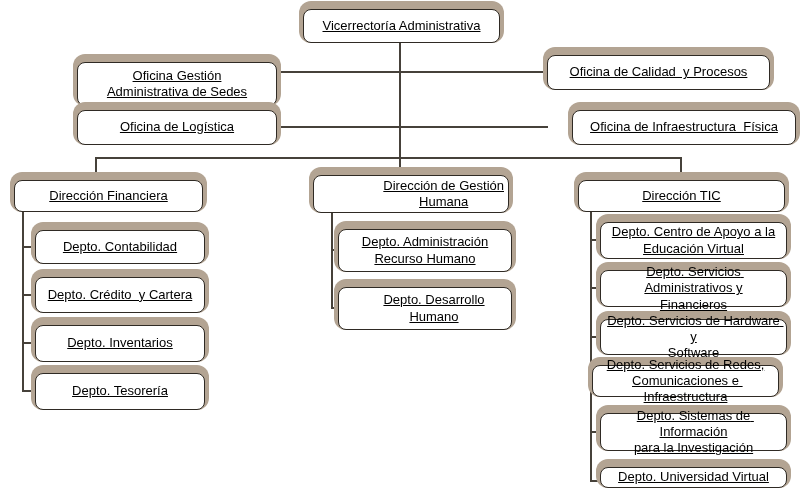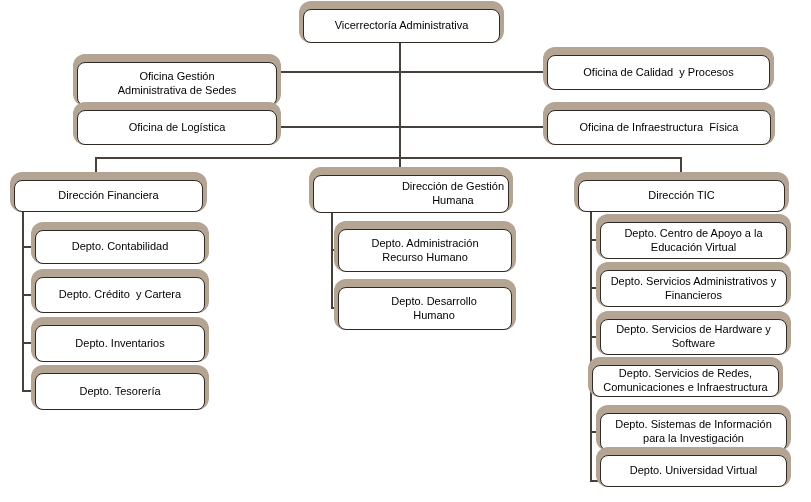--- a/index.html
+++ b/index.html
@@ -14,50 +14,51 @@
     position:absolute;
     box-sizing:border-box;
     background:#ffffff;
     border:1.5px solid #2f2a24;
     border-radius:8px;
     box-shadow:0 -4px 0 4px #b3a493;
     display:flex;
     align-items:center;
     justify-content:center;
     text-align:center;
-    font-size:11px;
+    font-size:13px;
     line-height:1.25;
     color:#000000;
+    text-decoration:underline;
   }
   .node .node-label{white-space:pre-wrap;padding:0 4px;}
   .line{position:absolute;background:#46413a;}
   .h{height:2px;}
   .v{width:2px;}
 
   
   .n-root        {left:303px;top:9px;  width:197px;height:34px;}
   .n-office-0    {left:77px; top:50px; width:200px;height:44px;margin-top:12px;}
   .n-office-1    {left:547px;top:55px; width:223px;height:35px;}
   .n-office-2    {left:77px; top:110px;width:200px;height:35px;}
-  .n-office-3    {left:547px;top:110px;width:224px;height:35px;}
+  .n-office-3    {left:572px;top:110px;width:224px;height:35px;}
   .n-dir-0       {left:14px; top:180px;width:189px;height:32px;}
   .n-dir-1       {left:313px;top:175px;width:196px;height:38px;justify-content:flex-end;}
   .n-dir-2       {left:578px;top:180px;width:207px;height:32px;}
   .n-d0-0        {left:35px; top:230px;width:170px;height:34px;align-items:center;}
   .n-d0-1        {left:35px; top:277px;width:170px;height:36px;}
   .n-d0-2        {left:35px; top:325px;width:170px;height:37px;}
   .n-d0-3        {left:35px; top:373px;width:170px;height:37px;}
   .n-d1-0        {left:338px;top:229px;width:174px;height:43px;}
   .n-d1-1        {left:338px;top:287px;width:174px;height:43px;padding-left:18px;}
   .n-d2-0        {left:600px;top:222px;width:187px;height:37px;}
   .n-d2-1        {left:600px;top:270px;width:187px;height:37px;}
   .n-d2-2        {left:600px;top:319px;width:187px;height:36px;}
   .n-d2-3        {left:592px;top:365px;width:187px;height:32px;}
   .n-d2-4        {left:600px;top:413px;width:187px;height:38px;}
-  .n-d2-5        {left:600px;top:455px;width:187px;height:32px;}
+  .n-d2-5        {left:600px;top:467px;width:187px;height:21px;}
 
   
   .c-root-drop   {left:399px;top:43px; height:116px;}
   .c-row1        {left:277px;top:71px; width:270px;}
   .c-row2        {left:277px;top:126px;width:271px;}
   .c-row3        {left:95px; top:157px;width:586px;}
   .c-drop-fin    {left:95px; top:157px;height:23px;}
   .c-drop-gh     {left:399px;top:157px;height:18px;}
   .c-drop-tic    {left:680px;top:157px;height:23px;}
   .c-rail-fin    {left:22px; top:212px;height:180px;}

